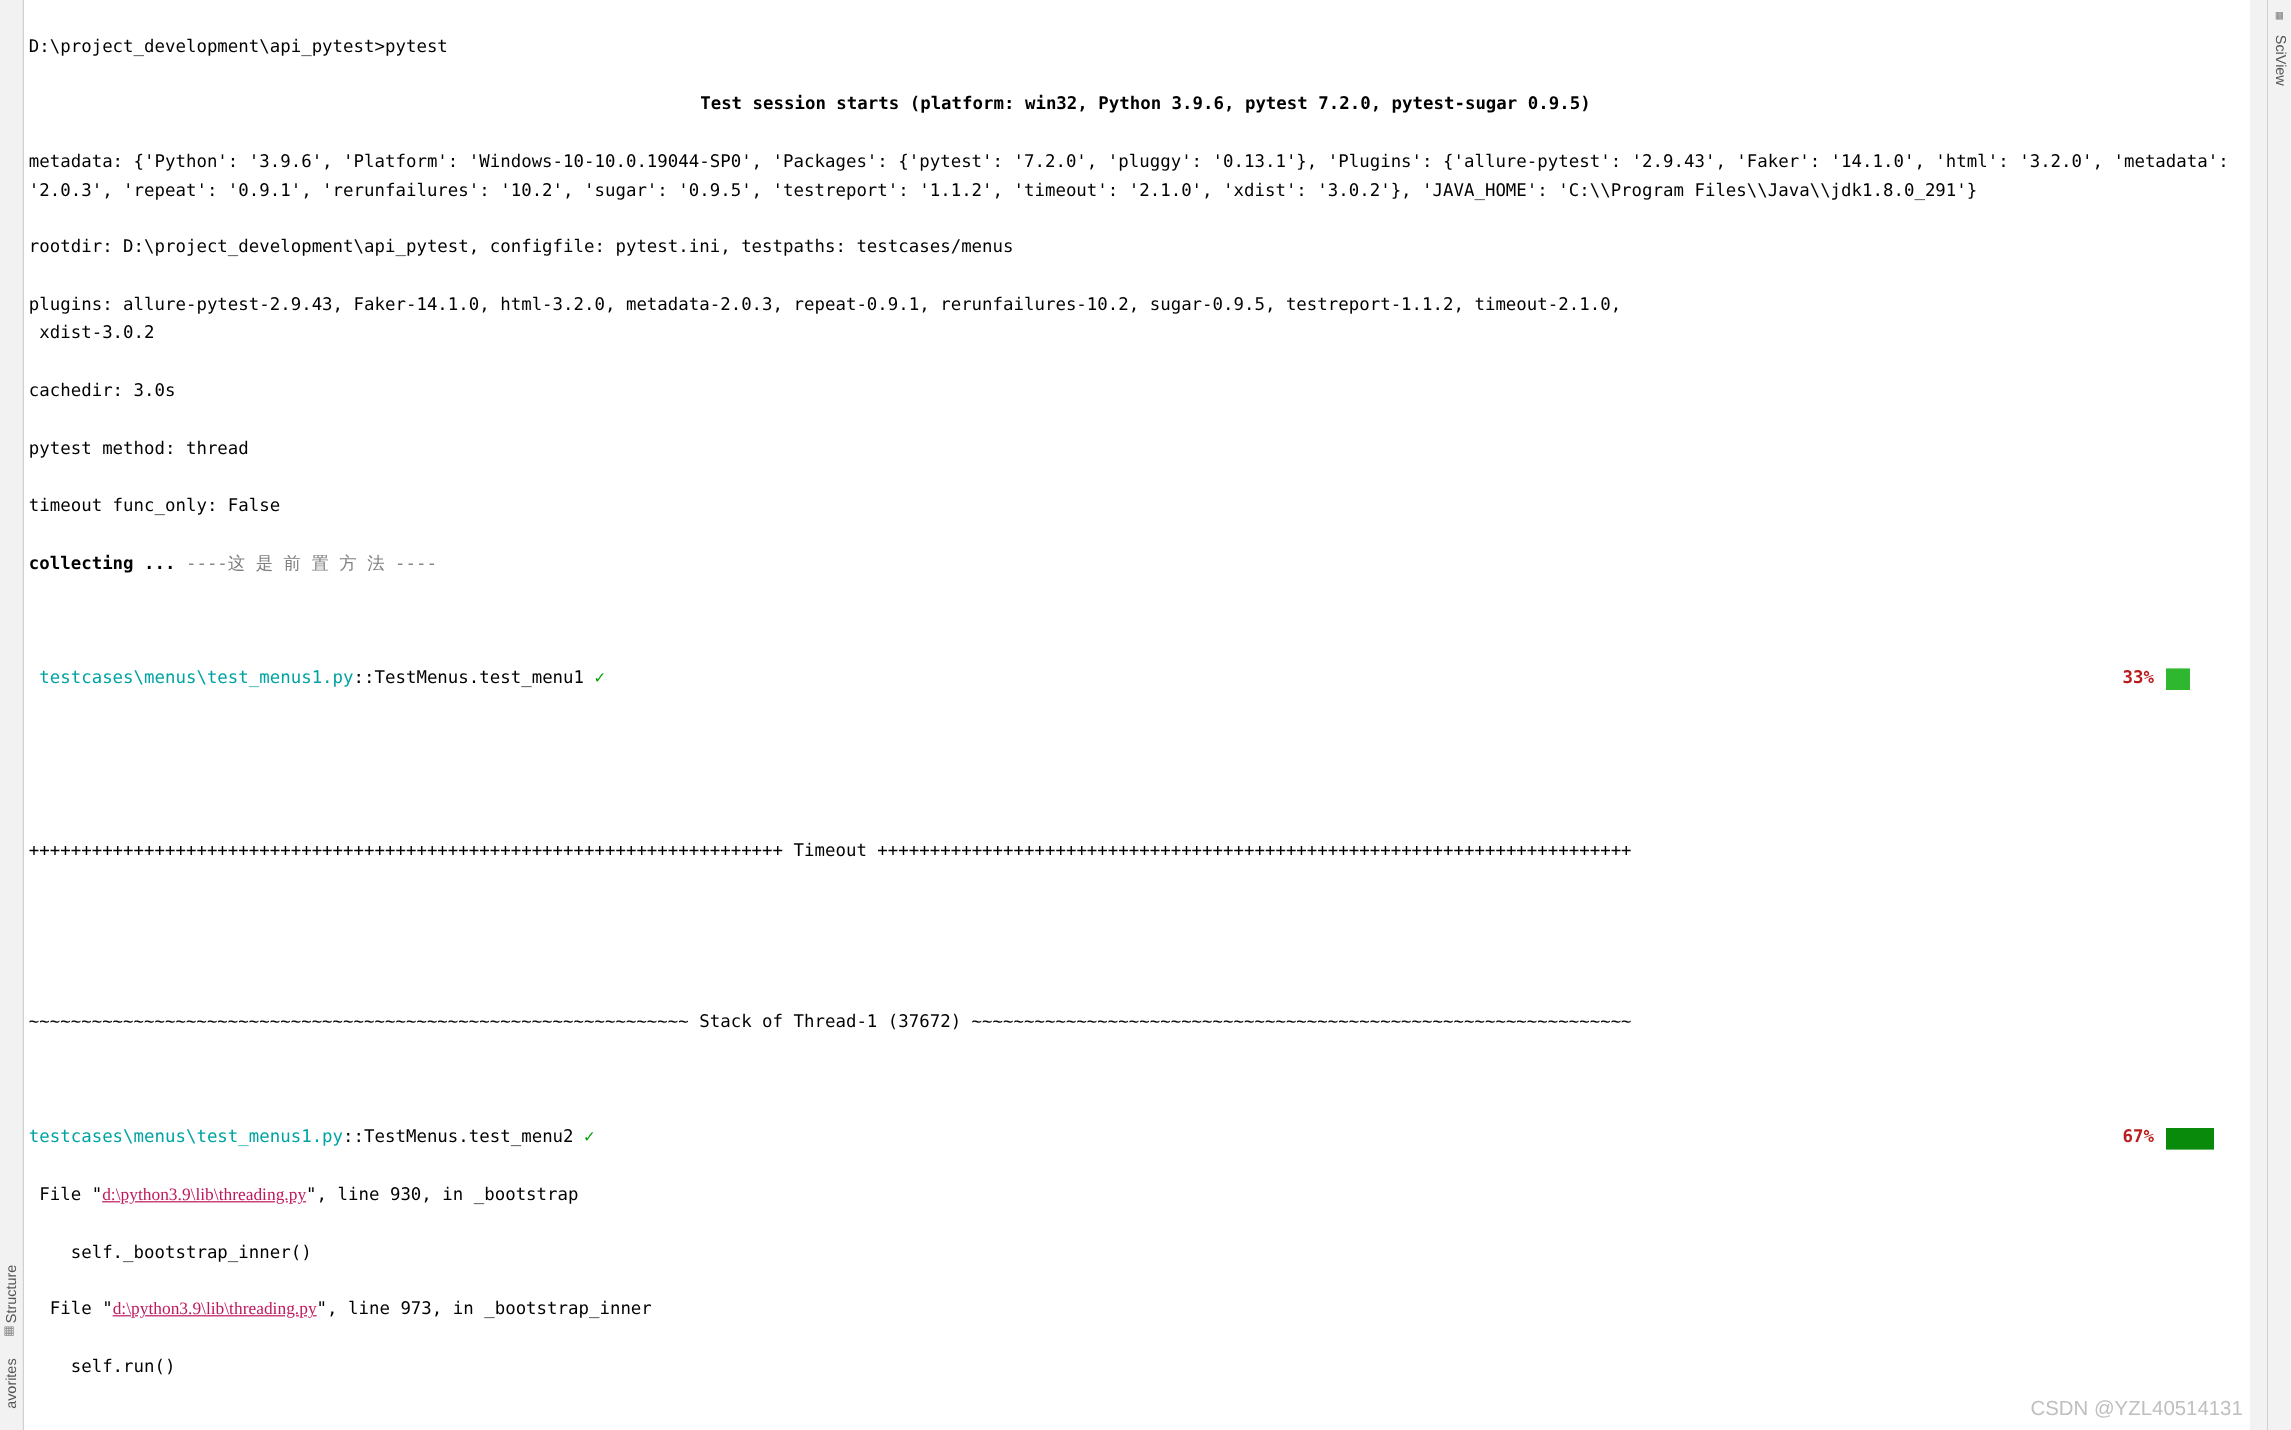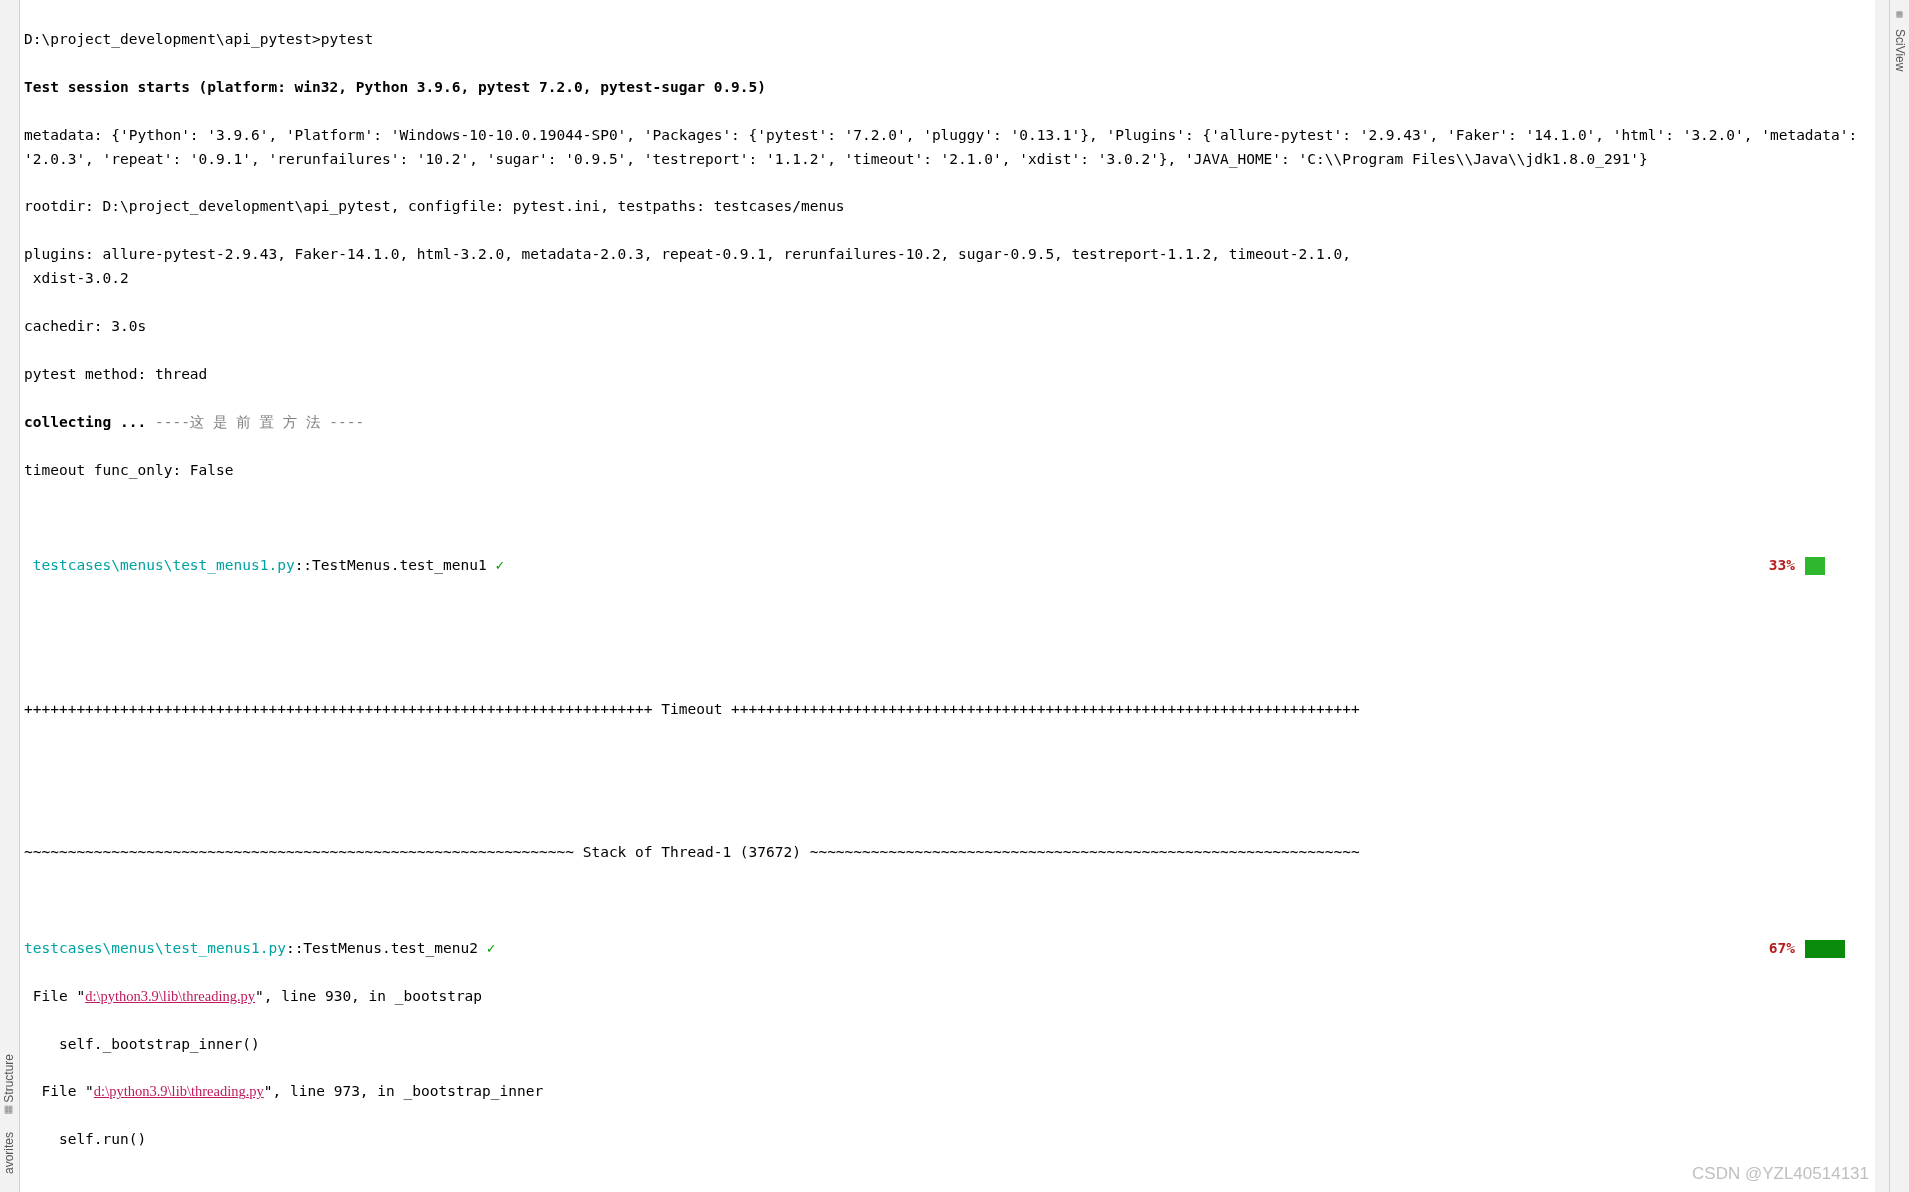--- a/index.html
+++ b/index.html
@@ -39,21 +39,21 @@
       margin-bottom: 2px;
       color: #888;
     }
     .content {
       flex: 1;
       padding: 4px 4px 4px 4px;
       white-space: pre-wrap;
       position: relative;
       overflow: hidden;
     }
-    .bold { font-weight: bold; }
+    .bold { font-weight: bold; text-align: center; }
     .cyan { color: #00a3a3; }
     .grey { color: #808080; }
     .link { color: #be185d; text-decoration: underline; cursor: pointer; font-family: Liberation Serif, serif; }
     .test-line {
       display: flex;
       justify-content: space-between;
       align-items: center;
     }
     .test-left { flex: 1; }
     .test-right { display: flex; align-items: center; gap: 10px; padding-right: 20px; }
@@ -116,22 +116,22 @@
 
 <div class="content">
 <div>D:\project_development\api_pytest&gt;pytest</div>
 <div class="bold">Test session starts (platform: win32, Python 3.9.6, pytest 7.2.0, pytest-sugar 0.9.5)</div>
 <div>metadata: {'Python': '3.9.6', 'Platform': 'Windows-10-10.0.19044-SP0', 'Packages': {'pytest': '7.2.0', 'pluggy': '0.13.1'}, 'Plugins': {'allure-pytest': '2.9.43', 'Faker': '14.1.0', 'html': '3.2.0', 'metadata': '2.0.3', 'repeat': '0.9.1', 'rerunfailures': '10.2', 'sugar': '0.9.5', 'testreport': '1.1.2', 'timeout': '2.1.0', 'xdist': '3.0.2'}, 'JAVA_HOME': 'C:\\Program Files\\Java\\jdk1.8.0_291'}</div>
 <div>rootdir: D:\project_development\api_pytest, configfile: pytest.ini, testpaths: testcases/menus</div>
 <div>plugins: allure-pytest-2.9.43, Faker-14.1.0, html-3.2.0, metadata-2.0.3, repeat-0.9.1, rerunfailures-10.2, sugar-0.9.5, testreport-1.1.2, timeout-2.1.0,
  xdist-3.0.2</div>
 <div>cachedir: 3.0s</div>
 <div>pytest method: thread</div>
+<div>timeout func_only: False</div>
 <div><span class="bold">collecting ... </span><span class="grey">----这 是 前 置 方 法 ----</span></div>
-<div>timeout func_only: False</div>
 <div> </div>
 <div class="test-line">
   <span class="test-left"><span class="cyan"> testcases\menus\test_menus1.py</span><span>::TestMenus.test_menu1 </span><span class="check">✓</span></span>
   <span class="test-right"><span class="percent">33%</span><span class="bar"><span class="bar-fill light" style="width:33%"></span></span></span>
 </div>
 <div> </div>
 <div> </div>
 <div class="sep-line"><span>++++++++++++++++++++++++++++++++++++++++++++++++++++++++++++++++++++++++ </span><span>Timeout</span><span> ++++++++++++++++++++++++++++++++++++++++++++++++++++++++++++++++++++++++</span></div>
 <div> </div>
 <div> </div>

